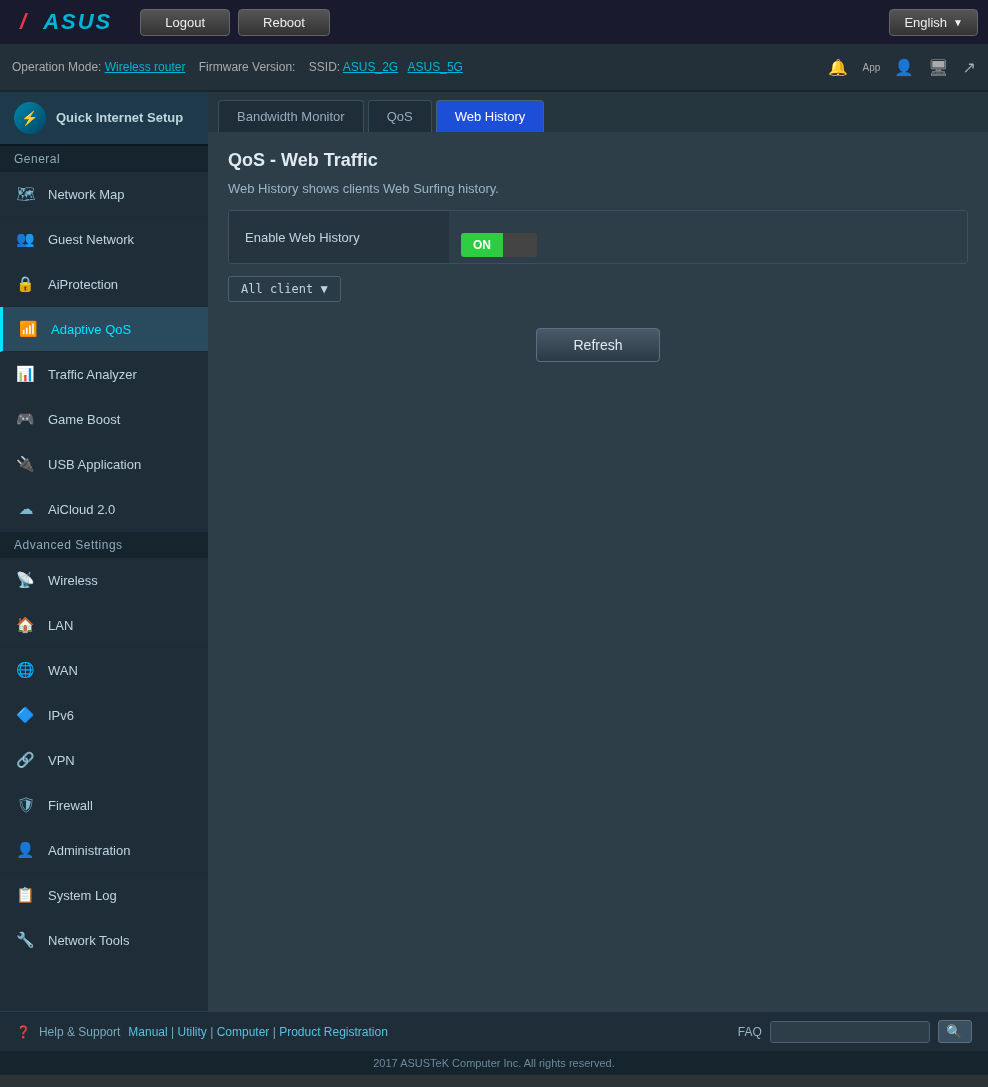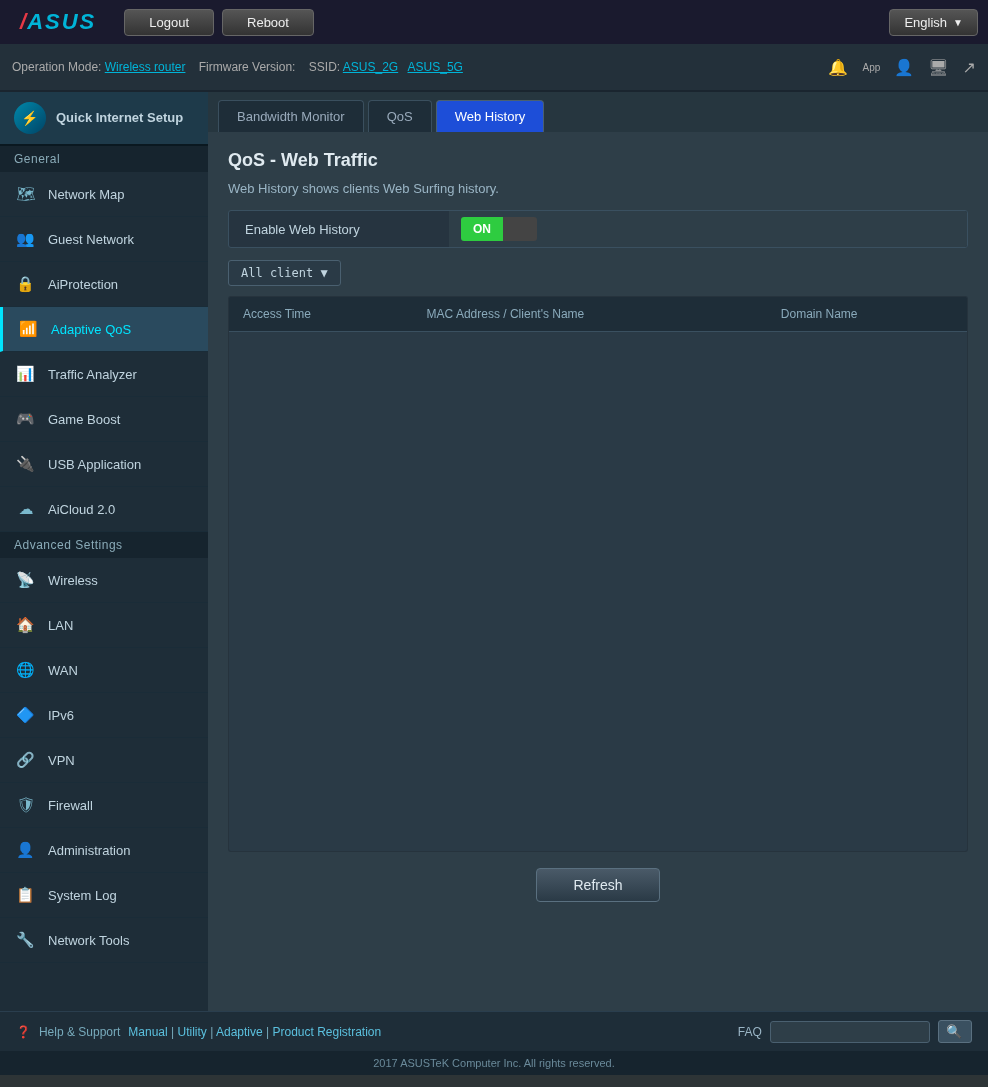--- a/index.html
+++ b/index.html
@@ -209,20 +209,21 @@
     .toggle-area {
       flex: 1;
       padding: 6px 12px;
       display: flex;
       align-items: center;
       background: #2e3e48;
     }
     .toggle-switch {
       display: flex;
       gap: 0;
+      margin-top: 16px;
     }
     .toggle-on {
       background: #2ecc40;
       color: #fff;
       font-size: 12px;
       font-weight: bold;
       padding: 5px 12px;
       border-radius: 3px 0 0 3px;
       cursor: pointer;
     }
@@ -374,21 +375,21 @@
       color: #c0d4df;
       display: block;
       font-size: 13px;
     }
   </style>
 </head>
 <body>
 
 <div class="top-bar">
   <div class="logo-area">
-    <span class="logo-text"><span style="color:#e63946;font-size:22px;font-weight:bold;">/</span><span style="color:#00b4d8;font-size:22px;font-weight:bold;font-style:italic;letter-spacing:2px;">ASUS</span></span>
+    <span class="logo-text"><span style="color:#e63946;font-size:22px;font-weight:bold;">/</span><span style="color:#00b4d8;font-size:22px;font-weight:bold;font-style:italic;letter-spacing:2px;margin-left:16px;">ASUS</span></span>
   </div>
   <button class="top-btn">Logout</button>
   <button class="top-btn">Reboot</button>
   <div class="spacer"></div>
   <div class="lang-btn">
     <span>English</span>
     <span class="chevron-down">▼</span>
   </div>
 </div>
 
@@ -519,50 +520,36 @@
             <div class="toggle-on">ON</div>
             <div class="toggle-off">&nbsp;&nbsp;&nbsp;</div>
           </div>
         </div>
       </div>
 
       
       <div class="client-dropdown">All client ▼</div>
 
       
-      <table class="history-table">
-        <thead>
-          <tr>
-            <th>Access Time</th>
-            <th>MAC Address / Client's Name</th>
-            <th>Domain Name</th>
-          </tr>
-        </thead>
-        <tbody>
-          <tr class="table-body-empty">
-            <td colspan="3"></td>
-          </tr>
-        </tbody>
-      </table>
 
       
       <div class="refresh-row">
         <button class="refresh-btn">Refresh</button>
       </div>
     </div>
   </div>
 </div>
 
 <div class="footer">
   <span>❓</span>
   <span>Help &amp; Support</span>
   <span class="footer-links">
     <a>Manual</a> |
     <a>Utility</a> |
-    <a>Adaptive</a> |
+    <a>Computer</a> |
     <a>Product Registration</a>
   </span>
   <div class="footer-faq">
     <span class="faq-label">FAQ</span>
     <input class="faq-input" type="text" style="">
     <button class="faq-search-btn">🔍</button>
   </div>
 </div>
 
 <div class="copyright-bar">2017 ASUSTeK Computer Inc. All rights reserved.</div>

